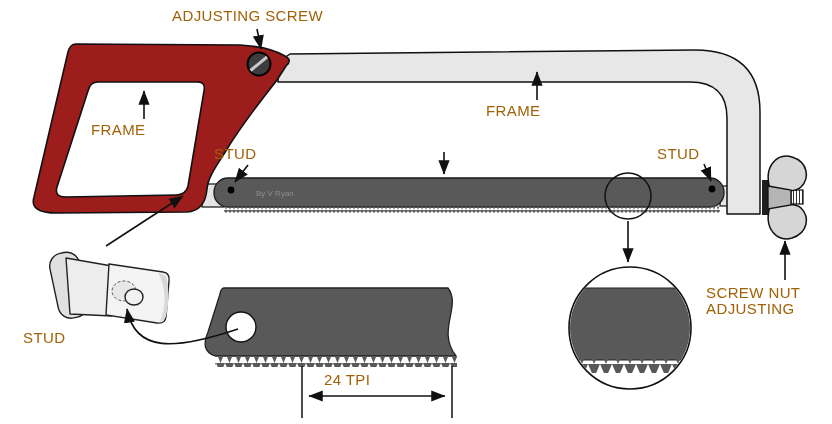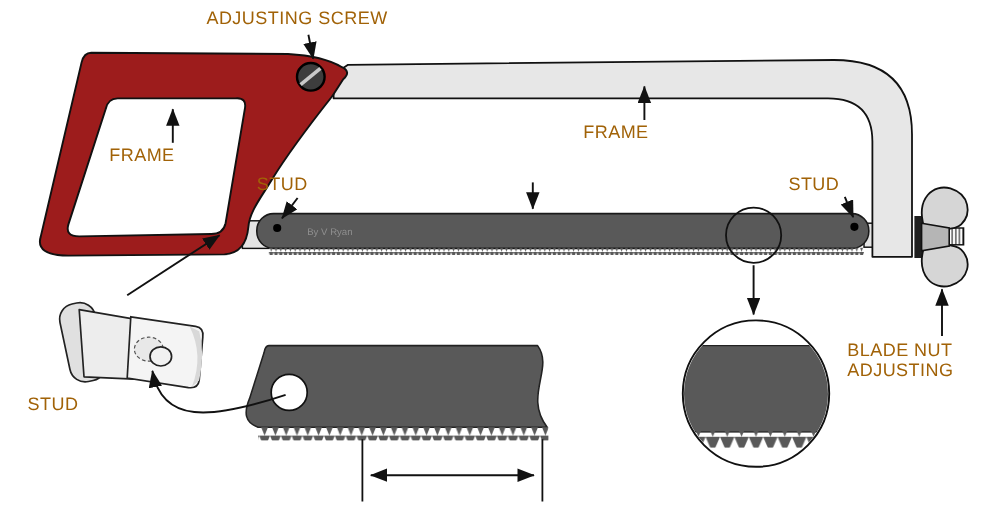--- a/index.html
+++ b/index.html
@@ -113,17 +113,18 @@
       <path d="M 238,329 C 175,350 135,353 127,309" marker-end="url(#arrow)"></path>
     </g>
   </svg>
 
   <div class="lbl" style="left:172px;top:8px;width:200px;">ADJUSTING SCREW</div>
   <div class="lbl" style="left:91px;top:122px;width:100px;">FRAME</div>
   <div class="lbl" style="left:486px;top:103px;width:100px;">FRAME</div>
   <div class="lbl" style="left:214px;top:146px;width:80px;">STUD</div>
   <div class="lbl" style="left:657px;top:146px;width:80px;">STUD</div>
   <div class="lbl two" style="left:706px;top:285px;width:150px;">
-    <span>BLADE NUT</span><br>
+    <span>SCREW NUT</span><br>
     <span>ADJUSTING</span>
   </div>
   <div class="lbl" style="left:23px;top:330px;width:80px;">STUD</div>
+  <div class="lbl" style="left:324px;top:372px;width:120px;">24 TPI</div>
 </div>
 
 </body></html>

